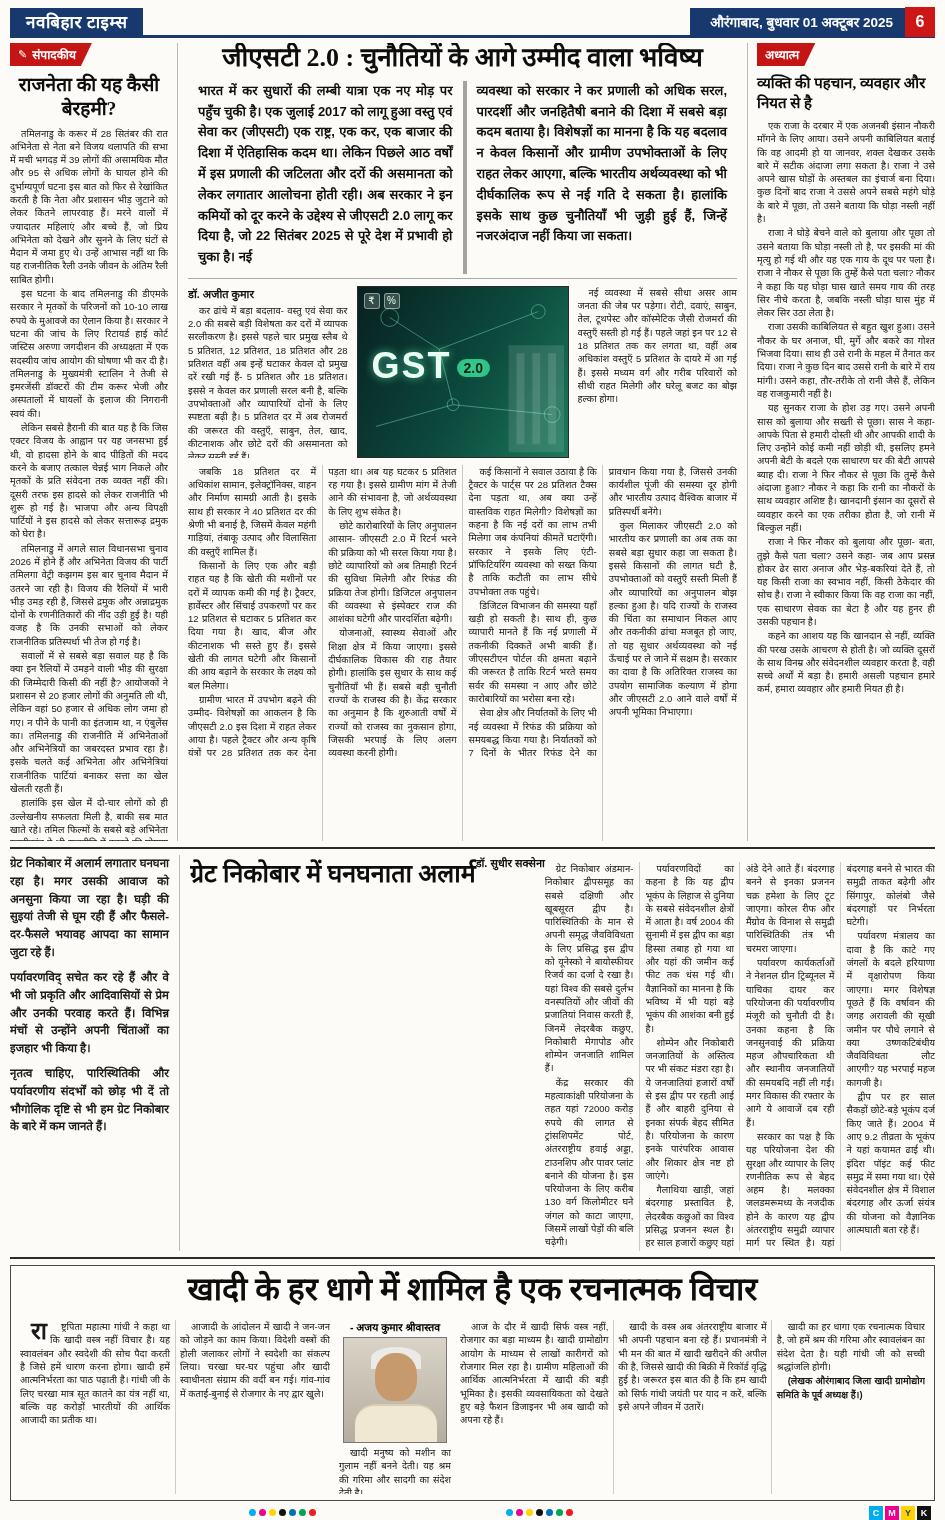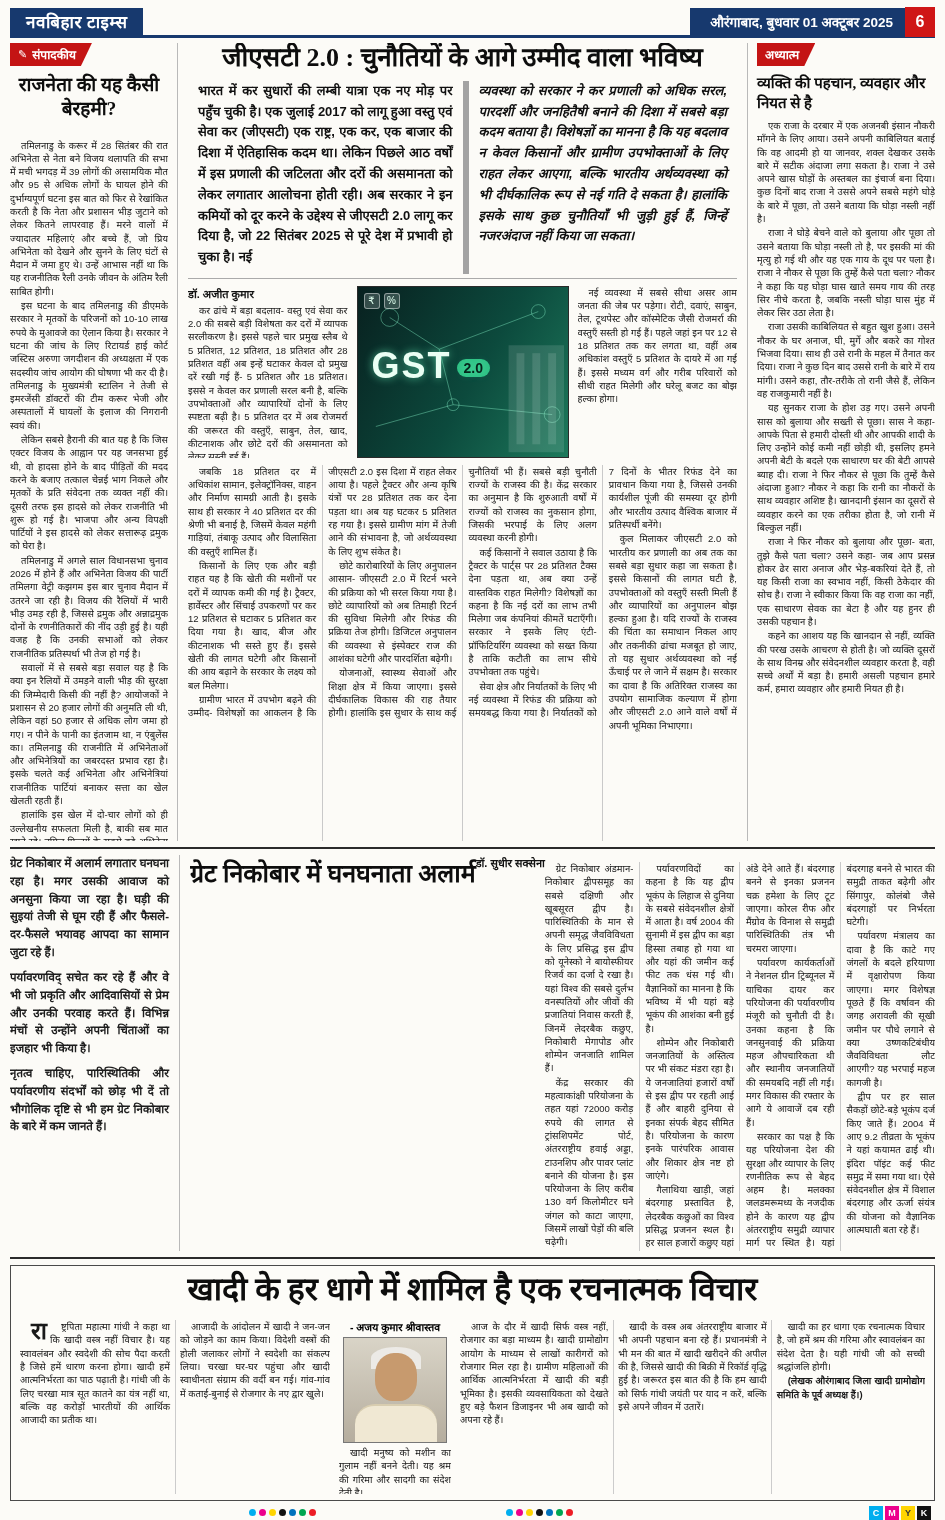--- a/index.html
+++ b/index.html
@@ -21,30 +21,30 @@
   
   .body-sm { font-size:9.5px; line-height:1.4; text-align:justify; color:#191919; }
   .body-sm p { text-indent:11px; margin-bottom:1px; }
   .byline { font-weight:bold; font-size:11px; color:#111; margin-bottom:3px; }
   h1,h2 { font-family:"Liberation Serif","DejaVu Serif",serif; color:#0d0d0d; }
 
   
   .top-grid { display:grid; grid-template-columns:168px 1fr 188px; column-gap:10px; height:798px; margin-top:5px; overflow:hidden; }
   .editorial { border-right:1px solid #b9b9b9; padding-right:9px; display:flex; flex-direction:column; overflow:hidden; }
   .editorial h2 { font-size:19px; text-align:center; line-height:1.25; margin:2px 0 6px; }
-  .editorial .body-sm { flex:1; overflow:hidden;margin-top:12px; }
+  .editorial .body-sm { flex:1; overflow:hidden; }
   .spiritual { border-left:1px solid #b9b9b9; padding-left:9px; display:flex; flex-direction:column; overflow:hidden; }
   .spiritual h2 { font-size:15px; line-height:1.3; margin:3px 0 6px; }
   .spiritual .body-sm { flex:1; overflow:hidden; }
 
   .center { display:flex; flex-direction:column; overflow:hidden; }
   .center h1 { font-size:26px; text-align:center; line-height:1.15; margin-bottom:8px; }
   .intro { display:grid; grid-template-columns:1fr 1fr; height:198px; overflow:hidden; border-bottom:1px solid #aaa; padding-bottom:4px; }
   .intro-col { font-weight:bold; font-size:13px; line-height:1.6; text-align:justify; color:#101010; padding:0 10px; overflow:hidden; }
-  .intro-col + .intro-col { border-left:6px solid #a3a3a3;font-style:italic; }
+  .intro-col + .intro-col { border-left:4px solid #a3a3a3; }
 
   .mid-row { display:grid; grid-template-columns:1fr 212px 1fr; gap:9px; height:172px; margin-top:7px; overflow:hidden; }
   .mid-col { overflow:hidden; }
   .gst-image { position:relative; background:linear-gradient(120deg,#08201f 0%,#0c4a3d 55%,#1d7a5c 100%); border:1px solid #2a2a2a; overflow:hidden; }
   .gst-word { position:absolute; left:14px; top:58px; color:#eafff4; font-weight:bold; font-size:36px; letter-spacing:2px; text-shadow:0 0 8px rgba(110,255,200,.65); }
   .gst-ver { font-size:14px; background:#2fc184; color:#05241b; border-radius:10px; padding:1px 7px; margin-left:5px; vertical-align:middle; letter-spacing:0; }
   .gst-chip { position:absolute; width:16px; height:16px; background:rgba(255,255,255,.18); border:1px solid rgba(255,255,255,.45); color:#dfffee; font-size:10px; display:flex; align-items:center; justify-content:center; border-radius:3px; }
   .gst-svg { position:absolute; inset:0; width:100%; height:100%; }
 
   .cols4 { column-count:4; column-gap:12px; column-rule:1px solid #c9c9c9; flex:1; overflow:hidden; margin-top:7px; }
@@ -158,20 +158,21 @@
             <p>नई व्यवस्था में सबसे सीधा असर आम जनता की जेब पर पड़ेगा। रोटी, दवाएं, साबुन, तेल, टूथपेस्ट और कॉस्मेटिक जैसी रोजमर्रा की वस्तुएँ सस्ती हो गई हैं। पहले जहां इन पर 12 से 18 प्रतिशत तक कर लगता था, वहीं अब अधिकांश वस्तुएँ 5 प्रतिशत के दायरे में आ गई हैं। इससे मध्यम वर्ग और गरीब परिवारों को सीधी राहत मिलेगी और घरेलू बजट का बोझ हल्का होगा।</p>
           </div>
       </div>
       <div class="body-sm cols4">
           <p>जबकि 18 प्रतिशत दर में अधिकांश सामान, इलेक्ट्रॉनिक्स, वाहन और निर्माण सामग्री आती है। इसके साथ ही सरकार ने 40 प्रतिशत दर की श्रेणी भी बनाई है, जिसमें केवल महंगी गाड़ियां, तंबाकू उत्पाद और विलासिता की वस्तुएँ शामिल हैं।</p>
           <p>किसानों के लिए एक और बड़ी राहत यह है कि खेती की मशीनों पर दरों में व्यापक कमी की गई है। ट्रैक्टर, हार्वेस्टर और सिंचाई उपकरणों पर कर 12 प्रतिशत से घटाकर 5 प्रतिशत कर दिया गया है। खाद, बीज और कीटनाशक भी सस्ते हुए हैं। इससे खेती की लागत घटेगी और किसानों की आय बढ़ाने के सरकार के लक्ष्य को बल मिलेगा।</p>
           <p>ग्रामीण भारत में उपभोग बढ़ने की उम्मीद- विशेषज्ञों का आकलन है कि जीएसटी 2.0 इस दिशा में राहत लेकर आया है। पहले ट्रैक्टर और अन्य कृषि यंत्रों पर 28 प्रतिशत तक कर देना पड़ता था। अब यह घटकर 5 प्रतिशत रह गया है। इससे ग्रामीण मांग में तेजी आने की संभावना है, जो अर्थव्यवस्था के लिए शुभ संकेत है।</p>
           <p>छोटे कारोबारियों के लिए अनुपालन आसान- जीएसटी 2.0 में रिटर्न भरने की प्रक्रिया को भी सरल किया गया है। छोटे व्यापारियों को अब तिमाही रिटर्न की सुविधा मिलेगी और रिफंड की प्रक्रिया तेज होगी। डिजिटल अनुपालन की व्यवस्था से इंस्पेक्टर राज की आशंका घटेगी और पारदर्शिता बढ़ेगी।</p>
           <p>योजनाओं, स्वास्थ्य सेवाओं और शिक्षा क्षेत्र में किया जाएगा। इससे दीर्घकालिक विकास की राह तैयार होगी। हालांकि इस सुधार के साथ कई चुनौतियाँ भी हैं। सबसे बड़ी चुनौती राज्यों के राजस्व की है। केंद्र सरकार का अनुमान है कि शुरुआती वर्षों में राज्यों को राजस्व का नुकसान होगा, जिसकी भरपाई के लिए अलग व्यवस्था करनी होगी।</p>
           <p>कई किसानों ने सवाल उठाया है कि ट्रैक्टर के पार्ट्स पर 28 प्रतिशत टैक्स देना पड़ता था, अब क्या उन्हें वास्तविक राहत मिलेगी? विशेषज्ञों का कहना है कि नई दरों का लाभ तभी मिलेगा जब कंपनियां कीमतें घटाएँगी। सरकार ने इसके लिए एंटी-प्रॉफिटियरिंग व्यवस्था को सख्त किया है ताकि कटौती का लाभ सीधे उपभोक्ता तक पहुंचे।</p>
+          <p>डिजिटल विभाजन की समस्या यहाँ खड़ी हो सकती है। साथ ही, कुछ व्यापारी मानते हैं कि नई प्रणाली में तकनीकी दिक्कतें अभी बाकी हैं। जीएसटीएन पोर्टल की क्षमता बढ़ाने की जरूरत है ताकि रिटर्न भरते समय सर्वर की समस्या न आए और छोटे कारोबारियों का भरोसा बना रहे।</p>
           <p>सेवा क्षेत्र और निर्यातकों के लिए भी नई व्यवस्था में रिफंड की प्रक्रिया को समयबद्ध किया गया है। निर्यातकों को 7 दिनों के भीतर रिफंड देने का प्रावधान किया गया है, जिससे उनकी कार्यशील पूंजी की समस्या दूर होगी और भारतीय उत्पाद वैश्विक बाजार में प्रतिस्पर्धी बनेंगे।</p>
           <p>कुल मिलाकर जीएसटी 2.0 को भारतीय कर प्रणाली का अब तक का सबसे बड़ा सुधार कहा जा सकता है। इससे किसानों की लागत घटी है, उपभोक्ताओं को वस्तुएँ सस्ती मिली हैं और व्यापारियों का अनुपालन बोझ हल्का हुआ है। यदि राज्यों के राजस्व की चिंता का समाधान निकल आए और तकनीकी ढांचा मजबूत हो जाए, तो यह सुधार अर्थव्यवस्था को नई ऊँचाई पर ले जाने में सक्षम है। सरकार का दावा है कि अतिरिक्त राजस्व का उपयोग सामाजिक कल्याण में होगा और जीएसटी 2.0 आने वाले वर्षों में अपनी भूमिका निभाएगा।</p>
         </div>
     </div>
 
     <aside class="spiritual">
       <div>
         <span class="sec-label">
           <span>अध्यात्म</span>
         </span>

